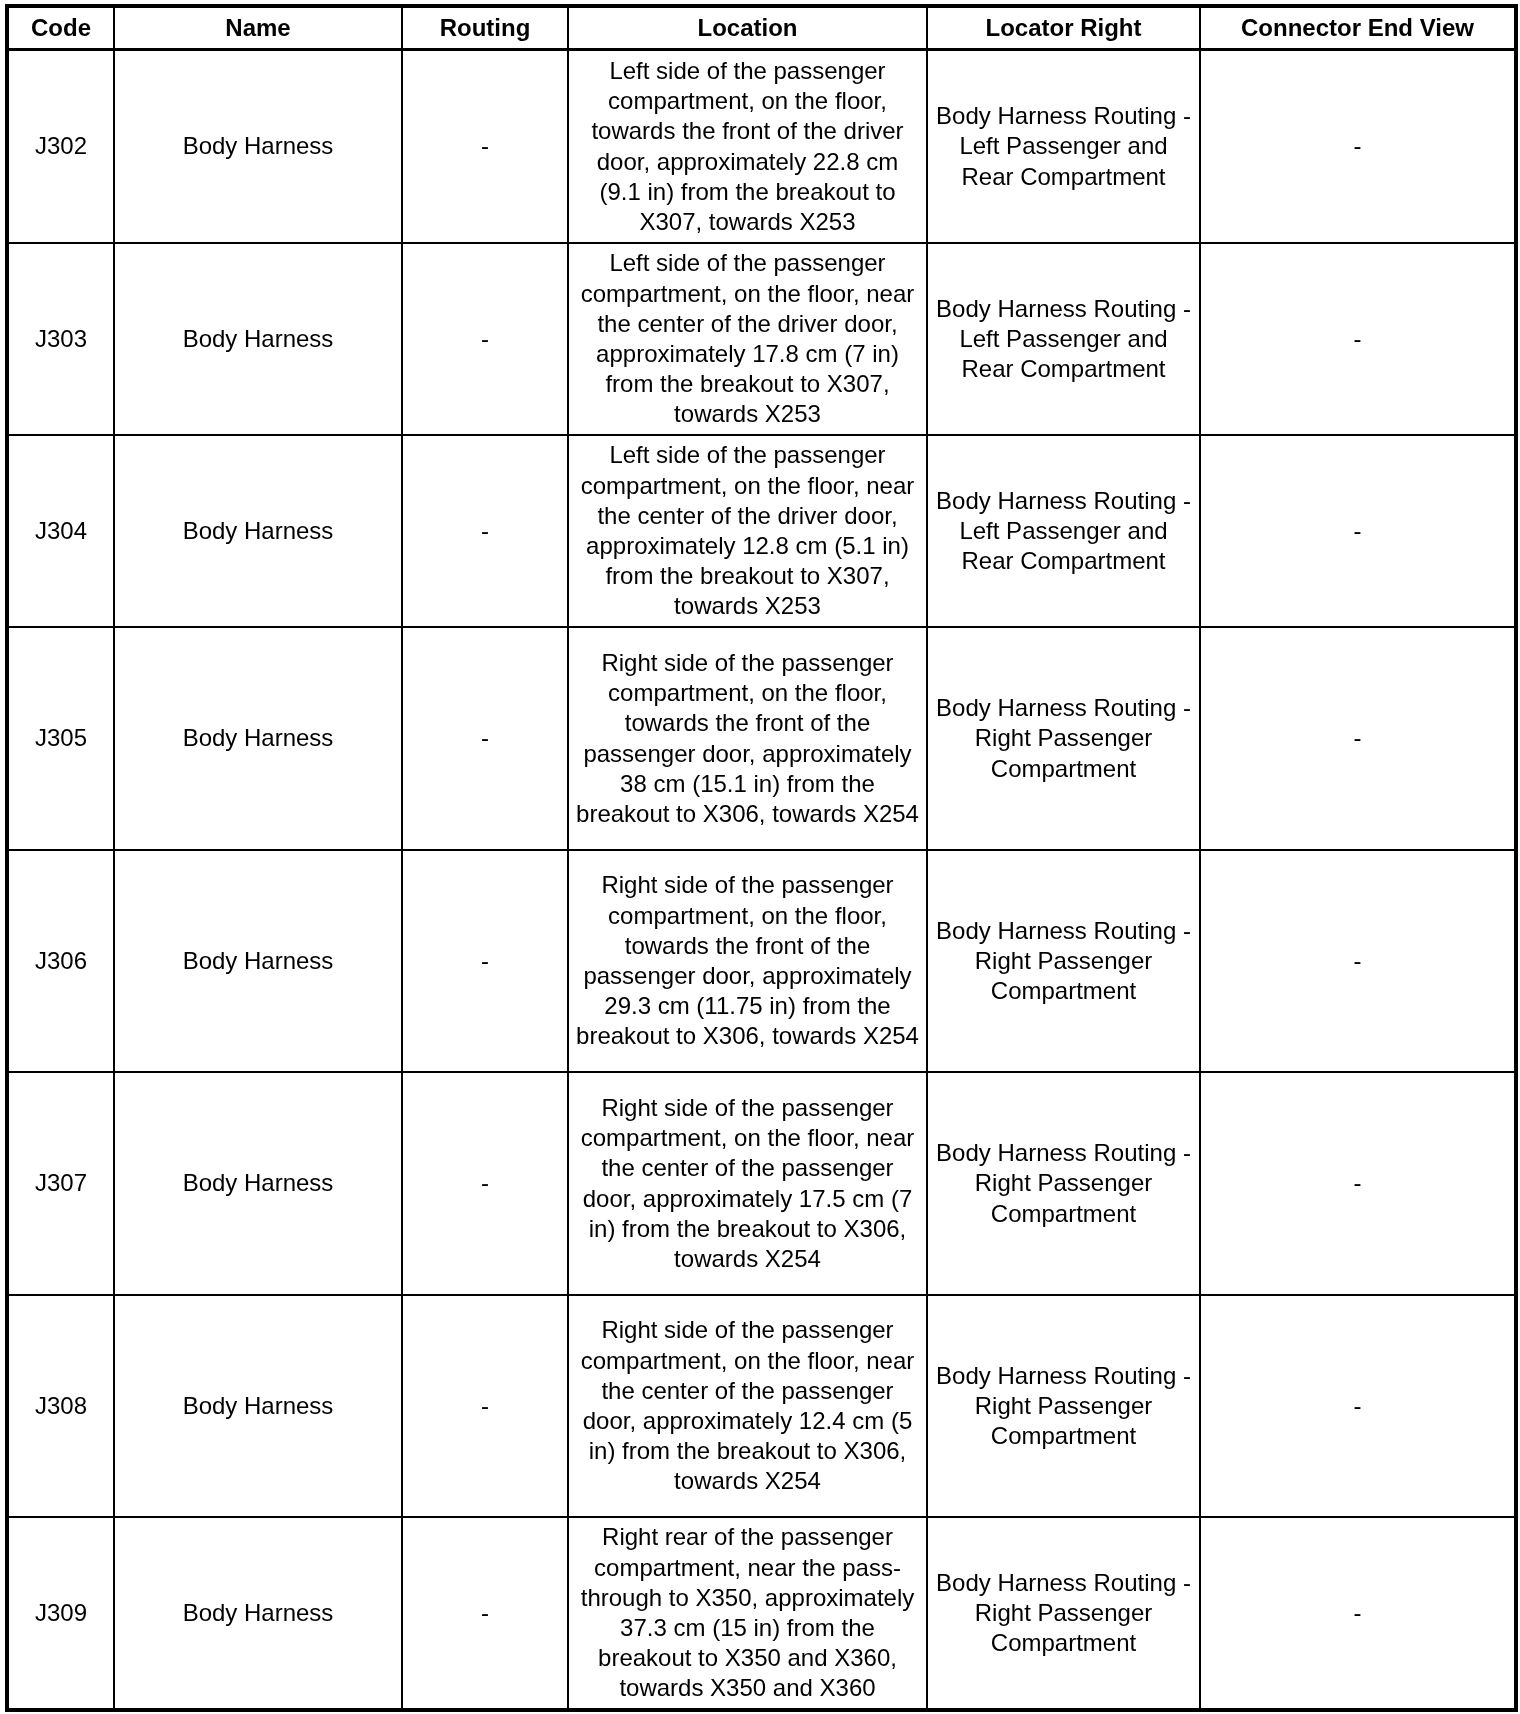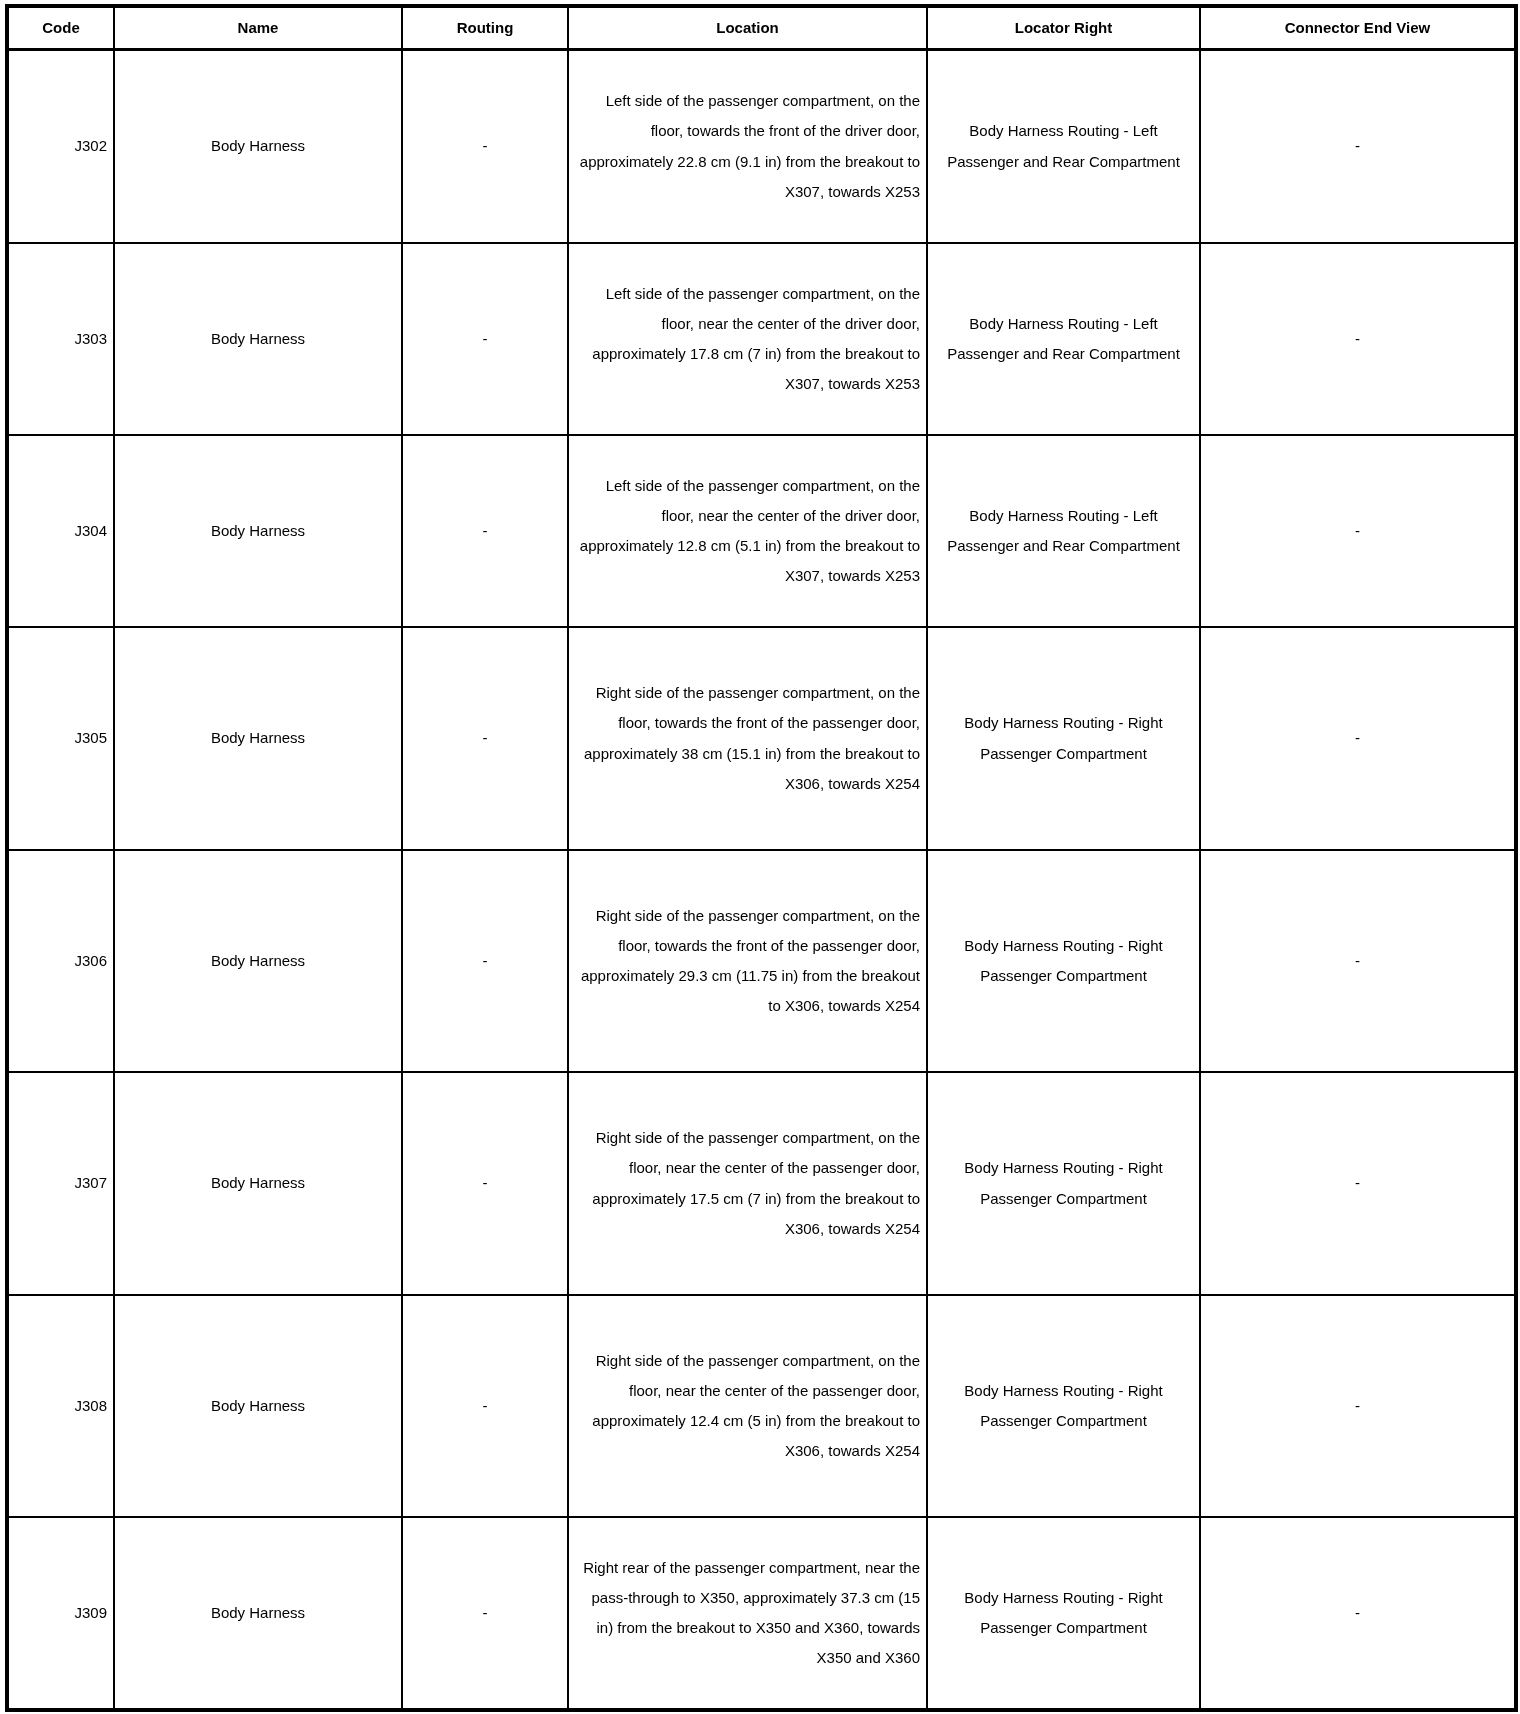--- a/index.html
+++ b/index.html
@@ -6,29 +6,29 @@
   body { width: 1520px; height: 1714px; position: relative; overflow: hidden;
          font-family: "Liberation Sans", sans-serif; color: #000; }
   table.conn {
     position: absolute; left: 5px; top: 4px;
     width: 1509px; border-collapse: collapse;
     table-layout: fixed;
     border: 4px solid #000;
   }
   table.conn th, table.conn td {
     border: 2px solid #000;
-    font-size: 15px; line-height: 30.2px;
+    font-size: 24px; line-height: 30.2px;
     padding: 0 6px;
     vertical-align: middle;
   }
   table.conn th { font-weight: bold; text-align: center; height: 40px; border-bottom-width: 3px; }
-  td.code { text-align: right; }
+  td.code { text-align: center; }
   td.name { text-align: center; }
   td.option { text-align: center; }
-  td.location { text-align: right; padding-left: 5px; padding-right: 2px; }
+  td.location { text-align: center; padding-left: 5px; padding-right: 2px; }
   td.locator { text-align: center; padding-left: 5px; }
   td.endview { text-align: center; }
   col.c1 { width: 107px; } col.c2 { width: 288px; } col.c3 { width: 166px; }
   col.c4 { width: 359px; } col.c5 { width: 273px; } col.c6 { width: 316px; }
   tr.r1 td { height: 191px; } tr.r2 td { height: 190px; } tr.r3 td { height: 190px; }
   tr.r4 td { height: 221px; } tr.r5 td { height: 220px; } tr.r6 td { height: 221px; }
   tr.r7 td { height: 220px; } tr.r8 td { height: 190px; }
 </style>
 </head>
 <body>

